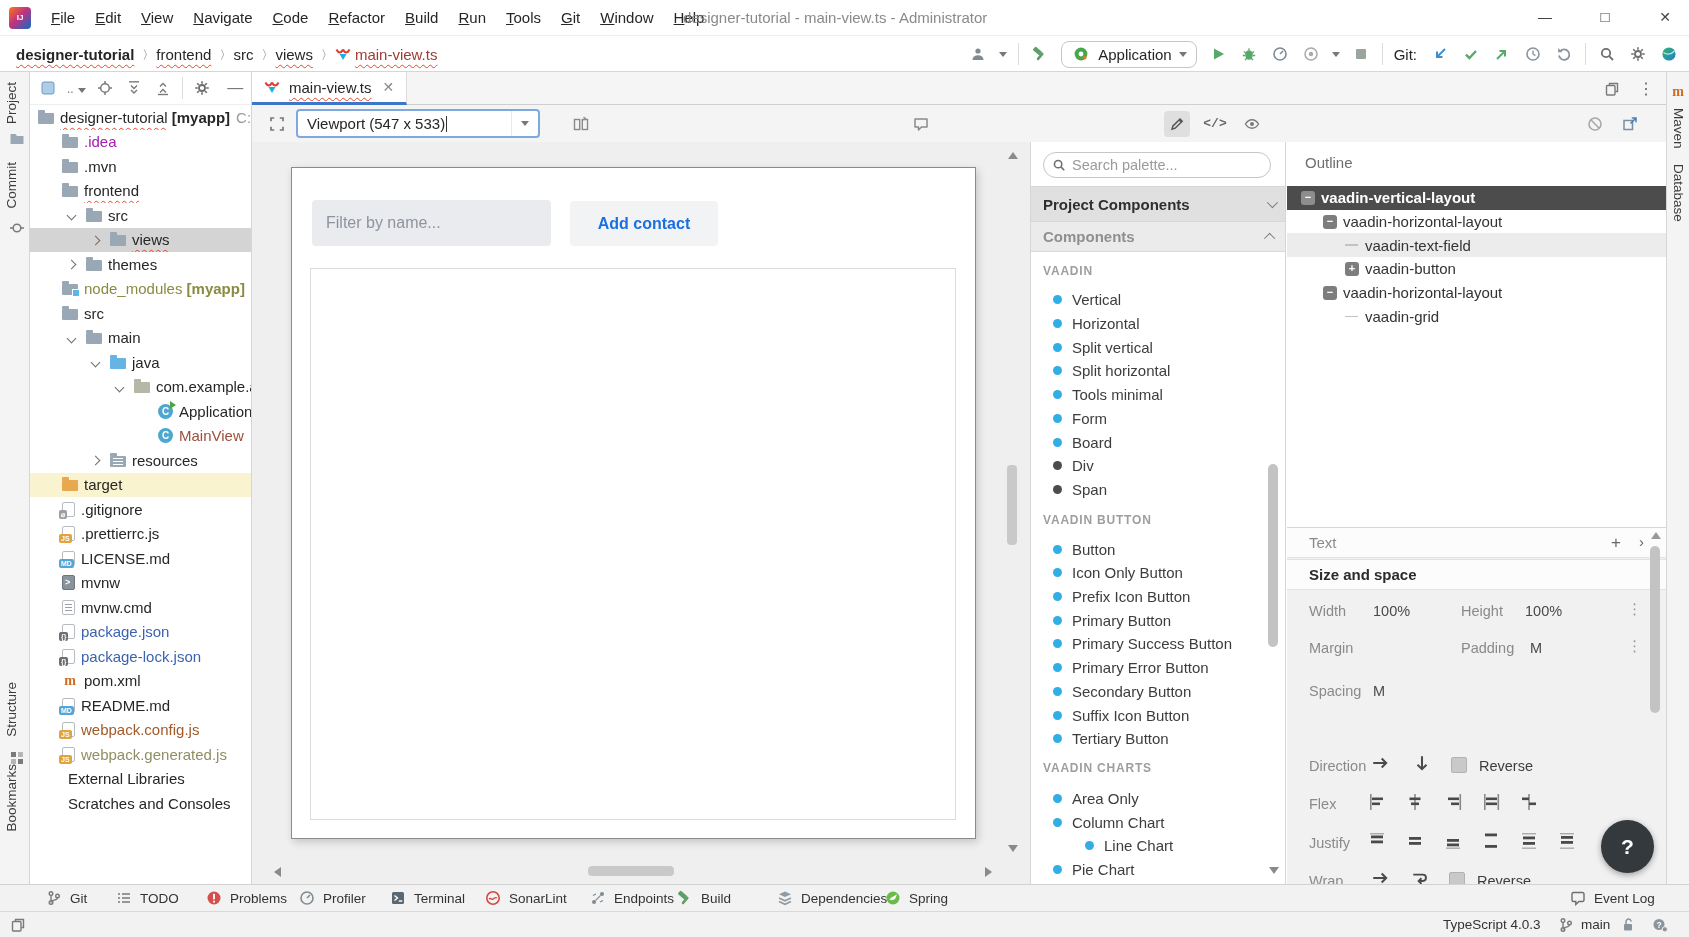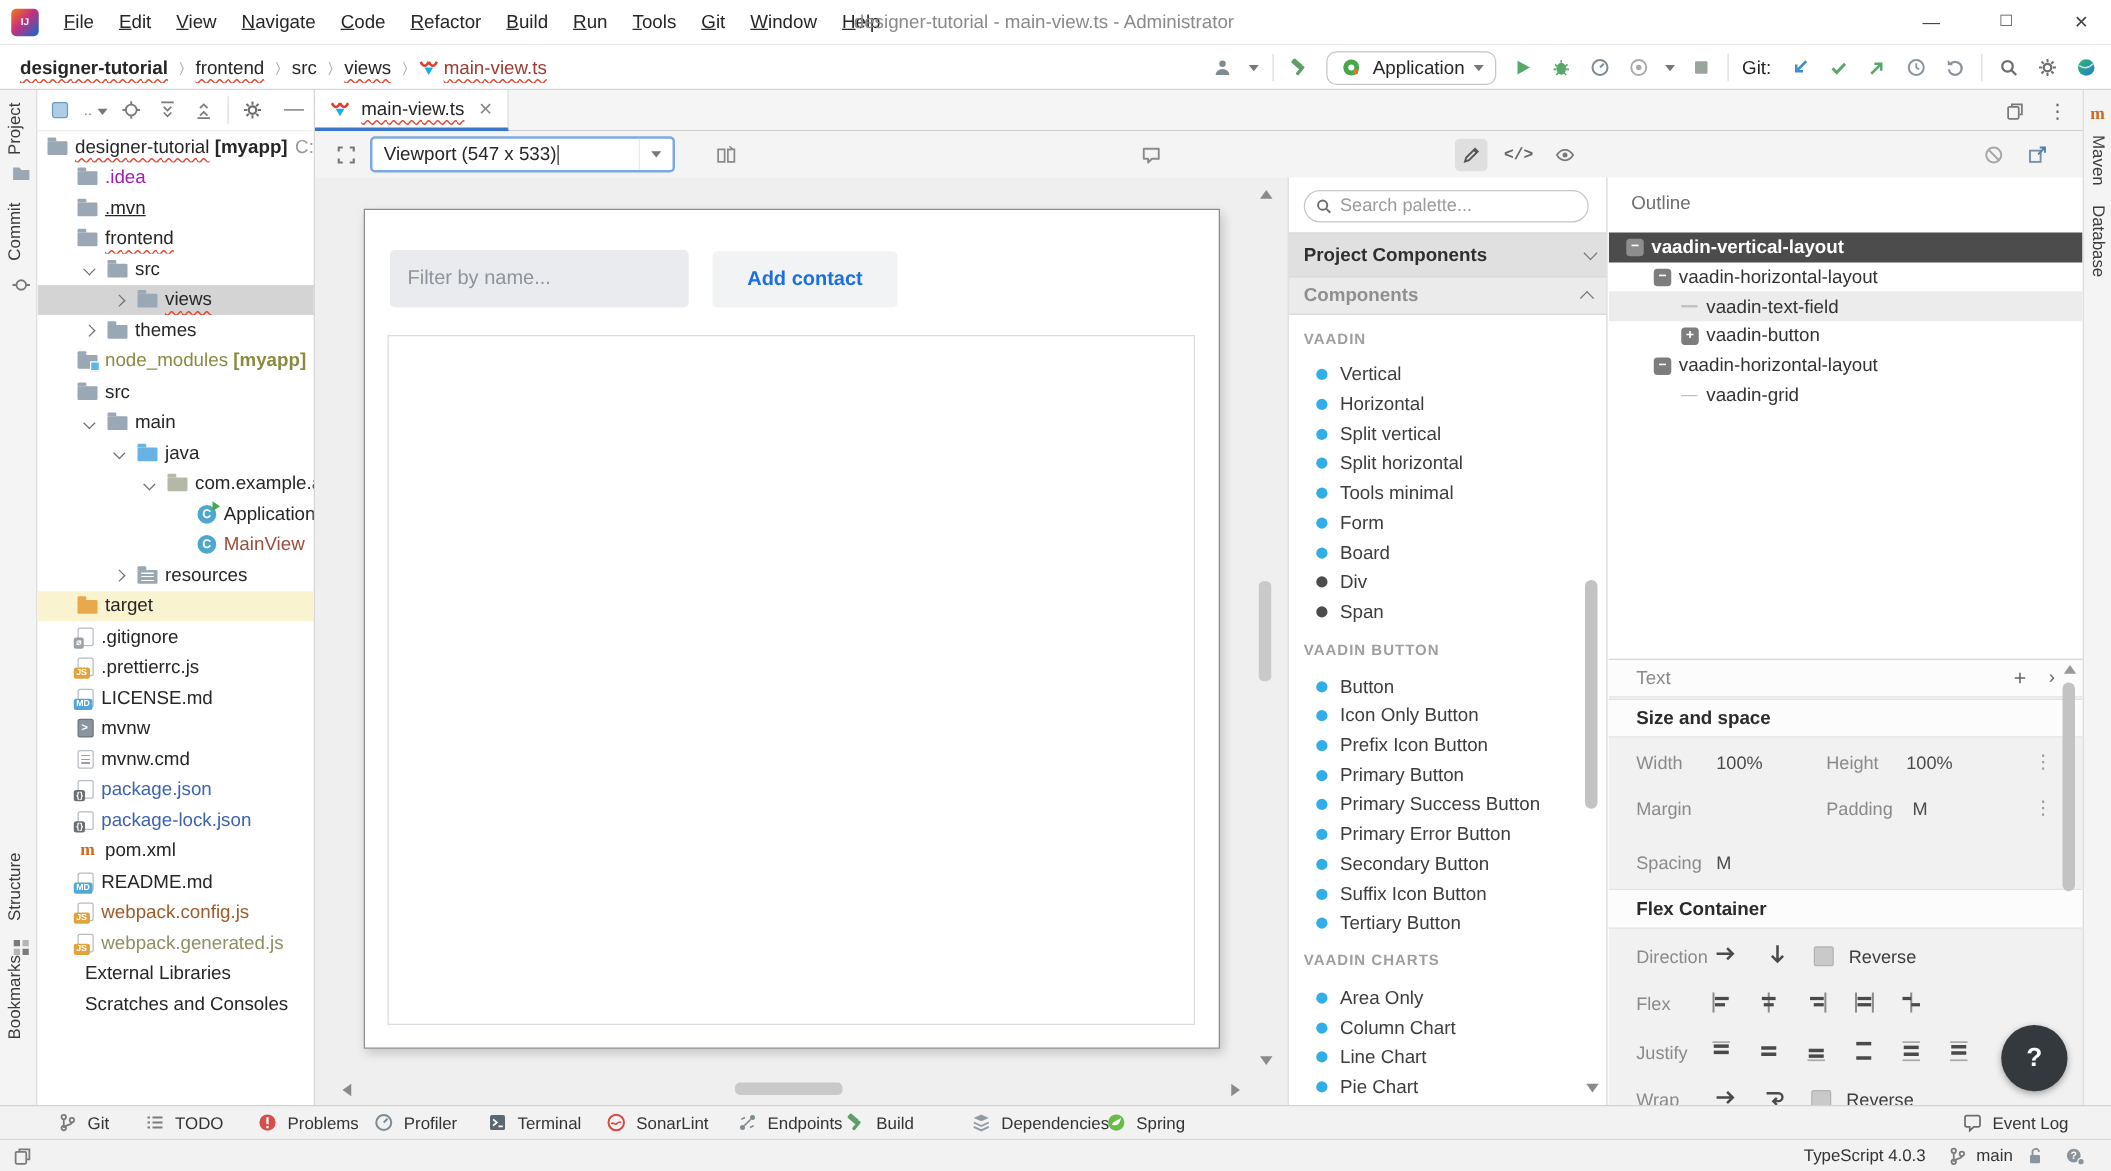--- a/index.html
+++ b/index.html
@@ -355,21 +355,21 @@
         <div class="trow" style="padding-left: 8px;">
           <span class="fo"></span>
           <span class="lbl wavy">designer-tutorial</span>
           <b>&nbsp;[myapp]</b>
           <span class="path">C:\dev\</span>
         </div>
         <div class="trow" style="padding-left: 32px;">
           <span class="fo"></span>
           <span class="lbl" style="color: #a21caf;">.idea</span>
         </div>
-        <div class="trow" style="padding-left: 32px; text-decoration: underline;">
+        <div class="trow" style="padding-left: 32px;">
           <span class="fo"></span>
           <span class="lbl">.mvn</span>
         </div>
         <div class="trow" style="padding-left: 32px;">
           <span class="fo"></span>
           <span class="lbl wavy">frontend</span>
         </div>
         <div class="trow" style="padding-left: 56px;">
           <span class="chev open" style="left: 38px;"></span>
           <span class="fo"></span>
@@ -669,21 +669,21 @@
         </div>
         <div class="pal-group-label" style="top: 619px;">VAADIN CHARTS</div>
         <div class="pal-item" style="top: 644.6px;">
           <span class="pal-dot" style="background: rgb(49, 174, 230);"></span>
           <span>Area Only</span>
         </div>
         <div class="pal-item" style="top: 668.3px;">
           <span class="pal-dot" style="background: rgb(49, 174, 230);"></span>
           <span>Column Chart</span>
         </div>
-        <div class="pal-item" style="top: 692px;">
+        <div class="pal-item" style="top: 692px; margin-left: 32px;">
           <span class="pal-dot" style="background: rgb(49, 174, 230);"></span>
           <span>Line Chart</span>
         </div>
         <div class="pal-item" style="top: 715.7px;">
           <span class="pal-dot" style="background: rgb(49, 174, 230);"></span>
           <span>Pie Chart</span>
         </div>
       </div>
     <div id="palette-scroll" style="top:322px;height:183px;"></div>
     <div class="sb-tri" style="left:238px;top:725px;border-left:5px solid transparent;border-right:5px solid transparent;border-top:7px solid #8a8a8a;position:absolute;"></div>
@@ -741,24 +741,20 @@
     <div class="prow" style="top:107px;">
       <span class="plabel" style="left:22px;">Margin</span>
       <span class="pvalue" style="left:86px;"></span>
       <span class="plabel" style="left:174px;">Padding</span>
       <span class="pvalue" style="left:243px;">M</span>
       <span class="pdots">⋮</span>
     </div>
     <div class="prow" style="top:150px;">
       <span class="plabel" style="left:22px;">Spacing</span>
       <span class="pvalue" style="left:86px;">M</span>
-    </div>
-    <div class="psec" style="top:183px;height:32px;font-weight:bold;color:#2b2b2b;">
-      <span>Flex Container</span>
-      <span class="hchev down"></span>
     </div>
     <div class="prow" style="top:225px;">
       <span class="plabel" style="left:22px;">Direction</span>
       <span class="picon" style="left:84px;" id="dir-right">
           <svg viewBox="0 0 16 16" width="18" height="18">
             <path d="M2 8h11M9.5 4l4 4-4 4" fill="none" stroke="#4a4a4a" stroke-width="1.8"></path>
           </svg>
         </span>
       <span class="picon" style="left:126px;" id="dir-down">
           <svg viewBox="0 0 16 16" width="18" height="18">

